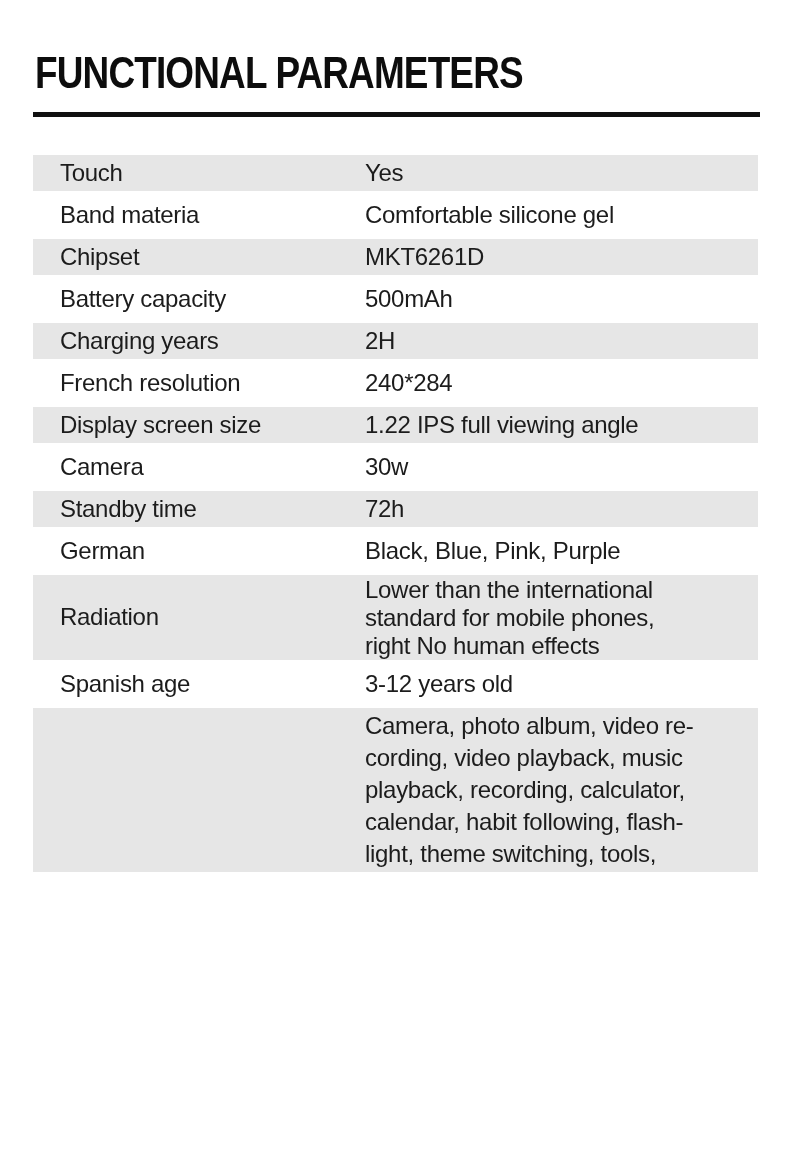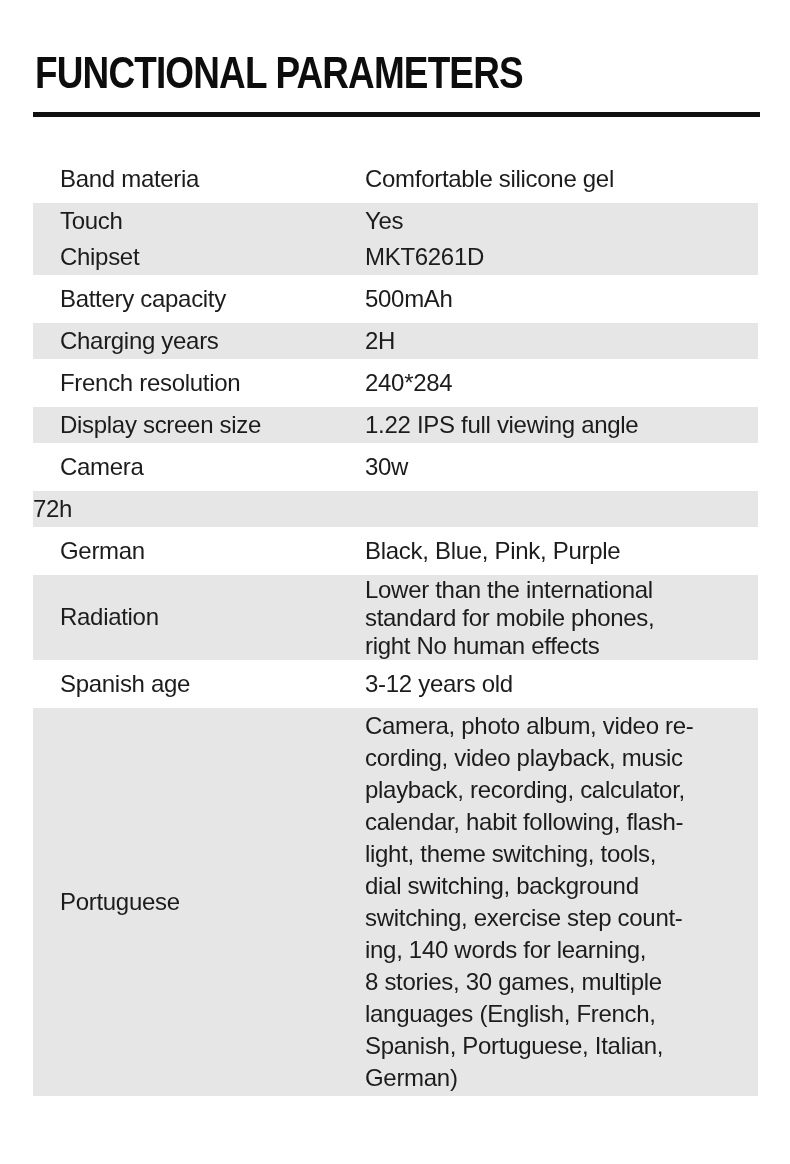--- a/index.html
+++ b/index.html
@@ -11,21 +11,21 @@
   * { margin: 0; padding: 0; box-sizing: border-box; }
   html, body {
     width: 790px;
     background: var(--page-bg);
     font-family: "Liberation Sans", "DejaVu Sans", sans-serif;
     color: var(--text);
   }
   .page {
     position: relative;
     width: 790px;
-    height: 1164px;
+    height: 872px;
     background: var(--page-bg);
     overflow: hidden;
     text-decoration: underline;
   }
   .title {
     position: absolute;
     left: 35px;
     top: 50px;
     font-size: 45px;
     font-weight: bold;
@@ -80,28 +80,28 @@
 </head>
 <body>
 
 <div class="page">
 
   <h1 class="title">FUNCTIONAL PARAMETERS</h1>
   <div class="title-rule"></div>
 
   <div class="spec-table">
 
+    <div class="row shaded h-s">
+      <div class="cell label">Touch</div>
+      <div class="cell value">Yes</div>
+    </div>
+
     <div class="row h-w">
       <div class="cell label">Band materia</div>
       <div class="cell value">Comfortable silicone gel</div>
-    </div>
-
-    <div class="row shaded h-s">
-      <div class="cell label">Touch</div>
-      <div class="cell value">Yes</div>
     </div>
 
     <div class="row shaded h-s">
       <div class="cell label">Chipset</div>
       <div class="cell value">MKT6261D</div>
     </div>
 
     <div class="row h-w">
       <div class="cell label">Battery capacity</div>
       <div class="cell value">500mAh</div>
@@ -121,20 +121,21 @@
       <div class="cell label">Display screen size</div>
       <div class="cell value">1.22 IPS full viewing angle</div>
     </div>
 
     <div class="row h-w">
       <div class="cell label">Camera</div>
       <div class="cell value">30w</div>
     </div>
 
     <div class="row shaded h-s">
+      <div class="cell label">Standby time</div>
       <div class="cell value">72h</div>
     </div>
 
     <div class="row h-w">
       <div class="cell label">German</div>
       <div class="cell value">Black, Blue, Pink, Purple</div>
     </div>
 
     <div class="row shaded h-rad multi">
       <div class="cell label">Radiation</div>

